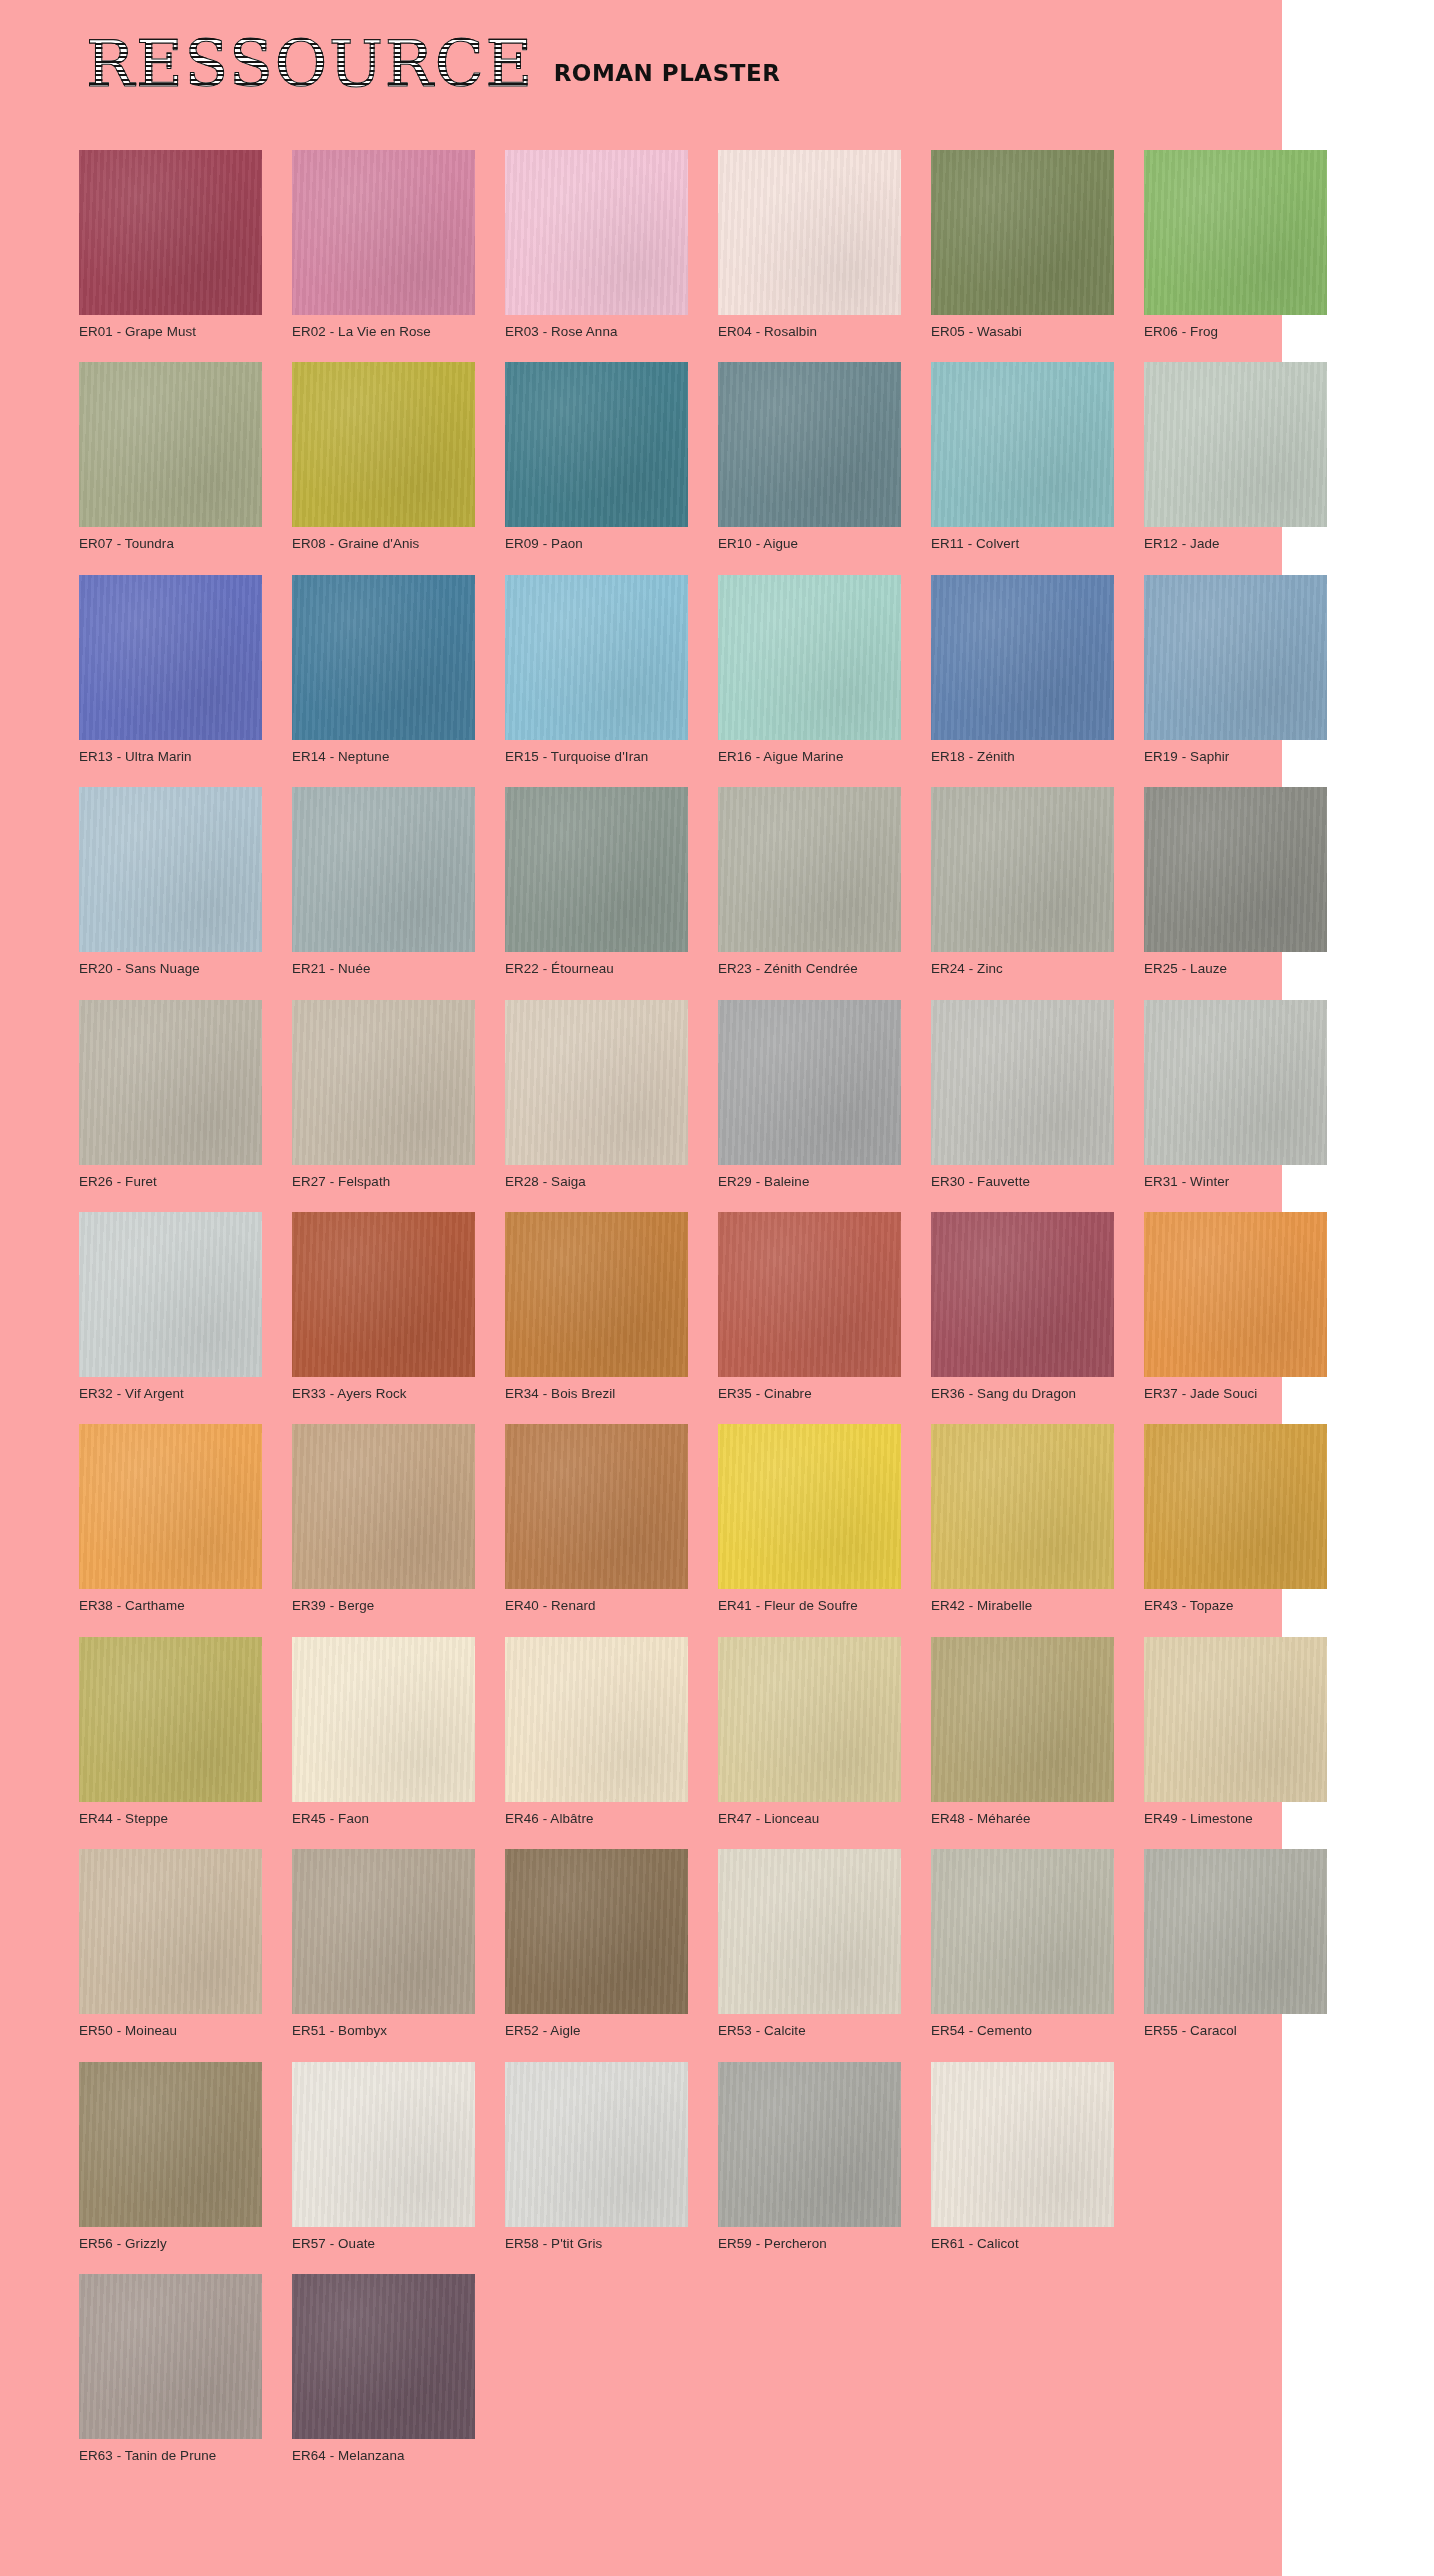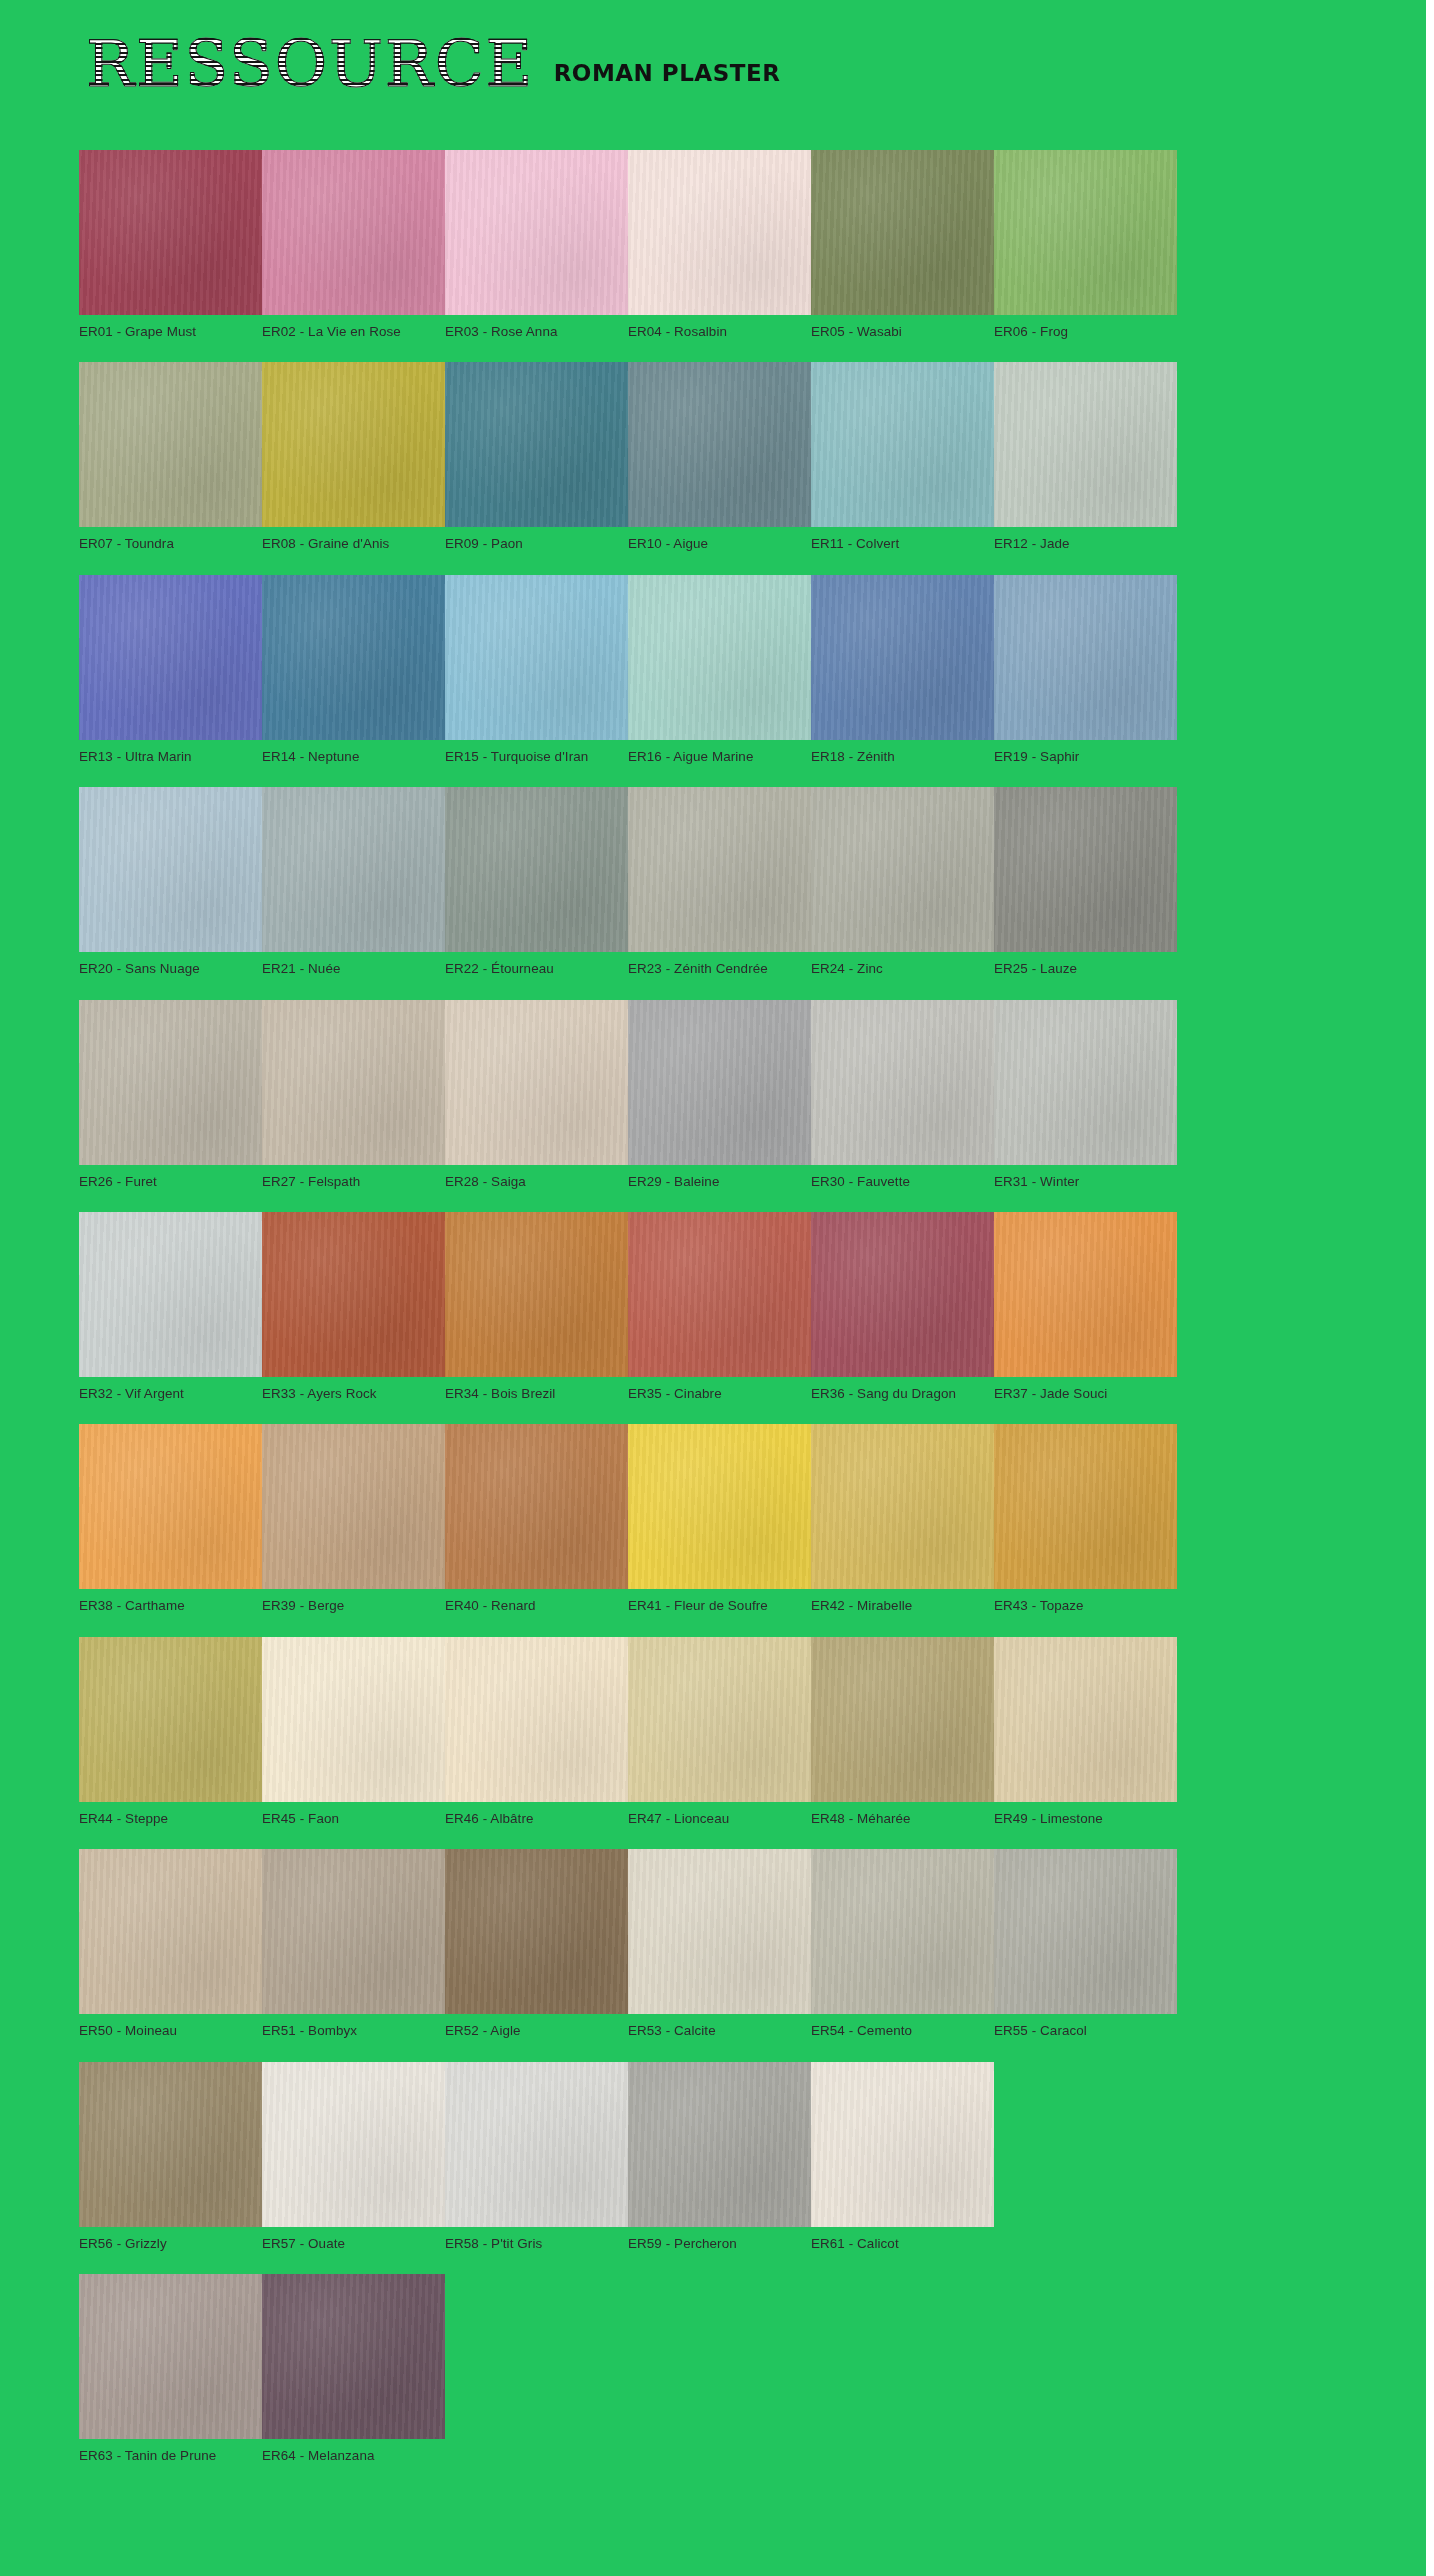--- a/index.html
+++ b/index.html
@@ -10,23 +10,23 @@
   body {
     width: 1435px;
     height: 2576px;
     font-family: "Liberation Sans", sans-serif;
     color: #1a1a1a;
     overflow: hidden;
   }
 
   .page {
     position: relative;
-    width: 1426px;
+    width: 1282px;
     height: 2576px;
-    background: #22c55e;
+    background: #fca5a5;
     box-sizing: border-box;
   }
 
   
   .header {
     position: absolute;
     left: 86px;
     top: 34px;
     display: flex;
     align-items: flex-end;
@@ -72,20 +72,21 @@
     left: 79px;
     top: 150px;
     width: 1270px;
     display: flex;
     flex-direction: column;
     row-gap: 22.4px;
   }
   .row {
     display: grid;
     grid-template-columns: repeat(6, 183px);
+    column-gap: 30px;
   }
   .swatch-cell {
     width: 183px;
   }
   .swatch-chip {
     width: 183px;
     height: 165px;
     position: relative;
     overflow: hidden;
   }

